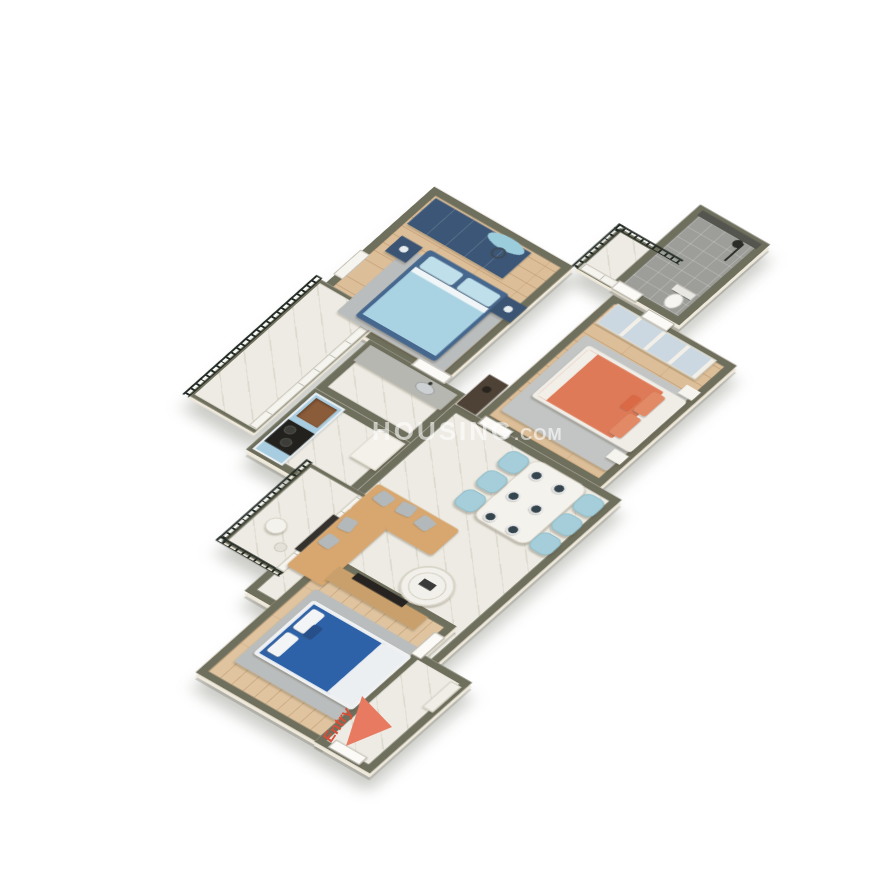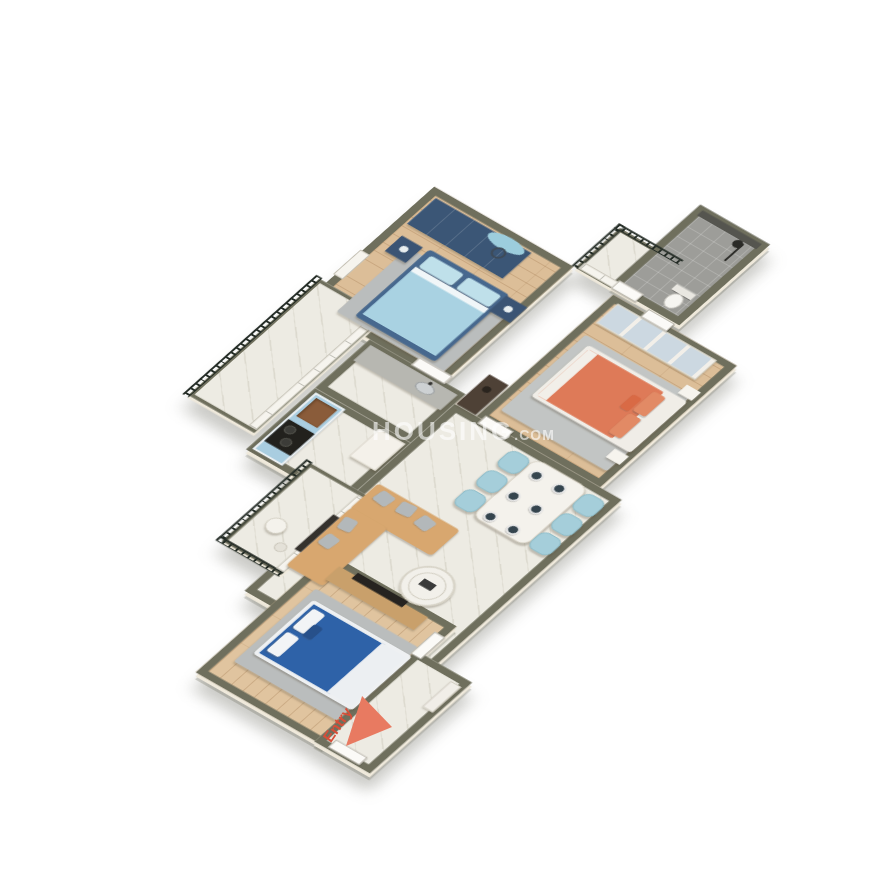--- a/index.html
+++ b/index.html
@@ -35,21 +35,21 @@
           border-left:2px solid #222a24;border-right:1px solid #222a24;}
   .rail-h{background:repeating-linear-gradient(90deg,#222a24 0 2px,rgba(0,0,0,0) 2px 7px);
           border-top:2px solid #222a24;border-bottom:1px solid #222a24;}
   .pillow{background:#e9f2f5;border-radius:3px;box-shadow:0 1px 1px rgba(80,80,80,0.25);}
   .chair{background:#a5ceda;border:1px solid #8fbecb;border-radius:8px;box-shadow:1px 2px 2px rgba(90,80,60,0.3);}
   .plate{background:#35454e;border:2px solid #e8e8e8;border-radius:50%;box-shadow:0 1px 1px rgba(0,0,0,0.2);}
   .circ{border-radius:50%;}
   
   .watermark{position:absolute;left:372px;top:416px;color:rgba(255,255,255,0.60);
              font-weight:bold;font-size:26px;letter-spacing:3px;white-space:nowrap;}
-  .watermark .suffix{font-size:14px;letter-spacing:1px;vertical-align:baseline;}
+  .watermark .suffix{font-size:17px;letter-spacing:1px;vertical-align:baseline;}
   .entry-arrow{position:absolute;left:346px;top:696px;width:46px;height:50px;background:#e87a61;
                clip-path:polygon(35% 0,100% 62%,0 100%);}
   .entry-label{position:absolute;left:318px;top:716px;color:#d84e38;font-weight:bold;font-size:15px;
                transform:rotate(-55deg);transform-origin:center;}
 </style>
 </head>
 <body>
 
 <div class="plan">
 

